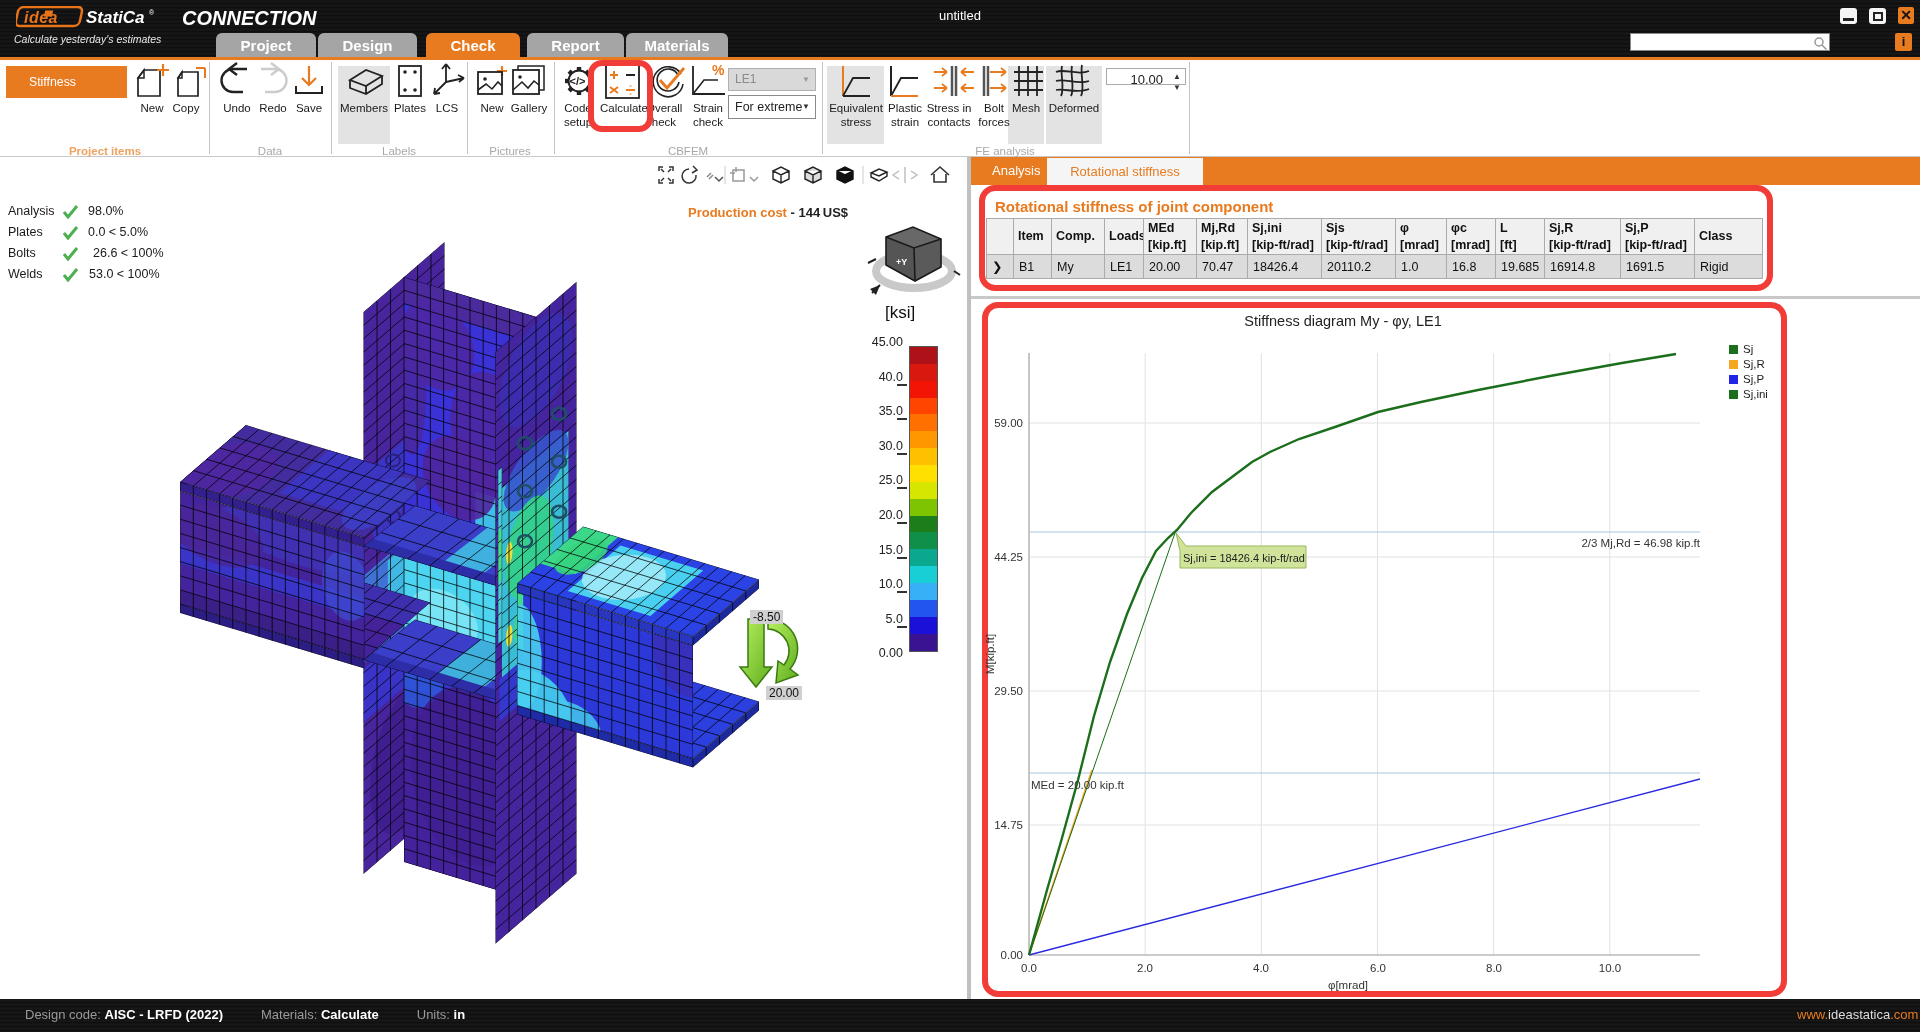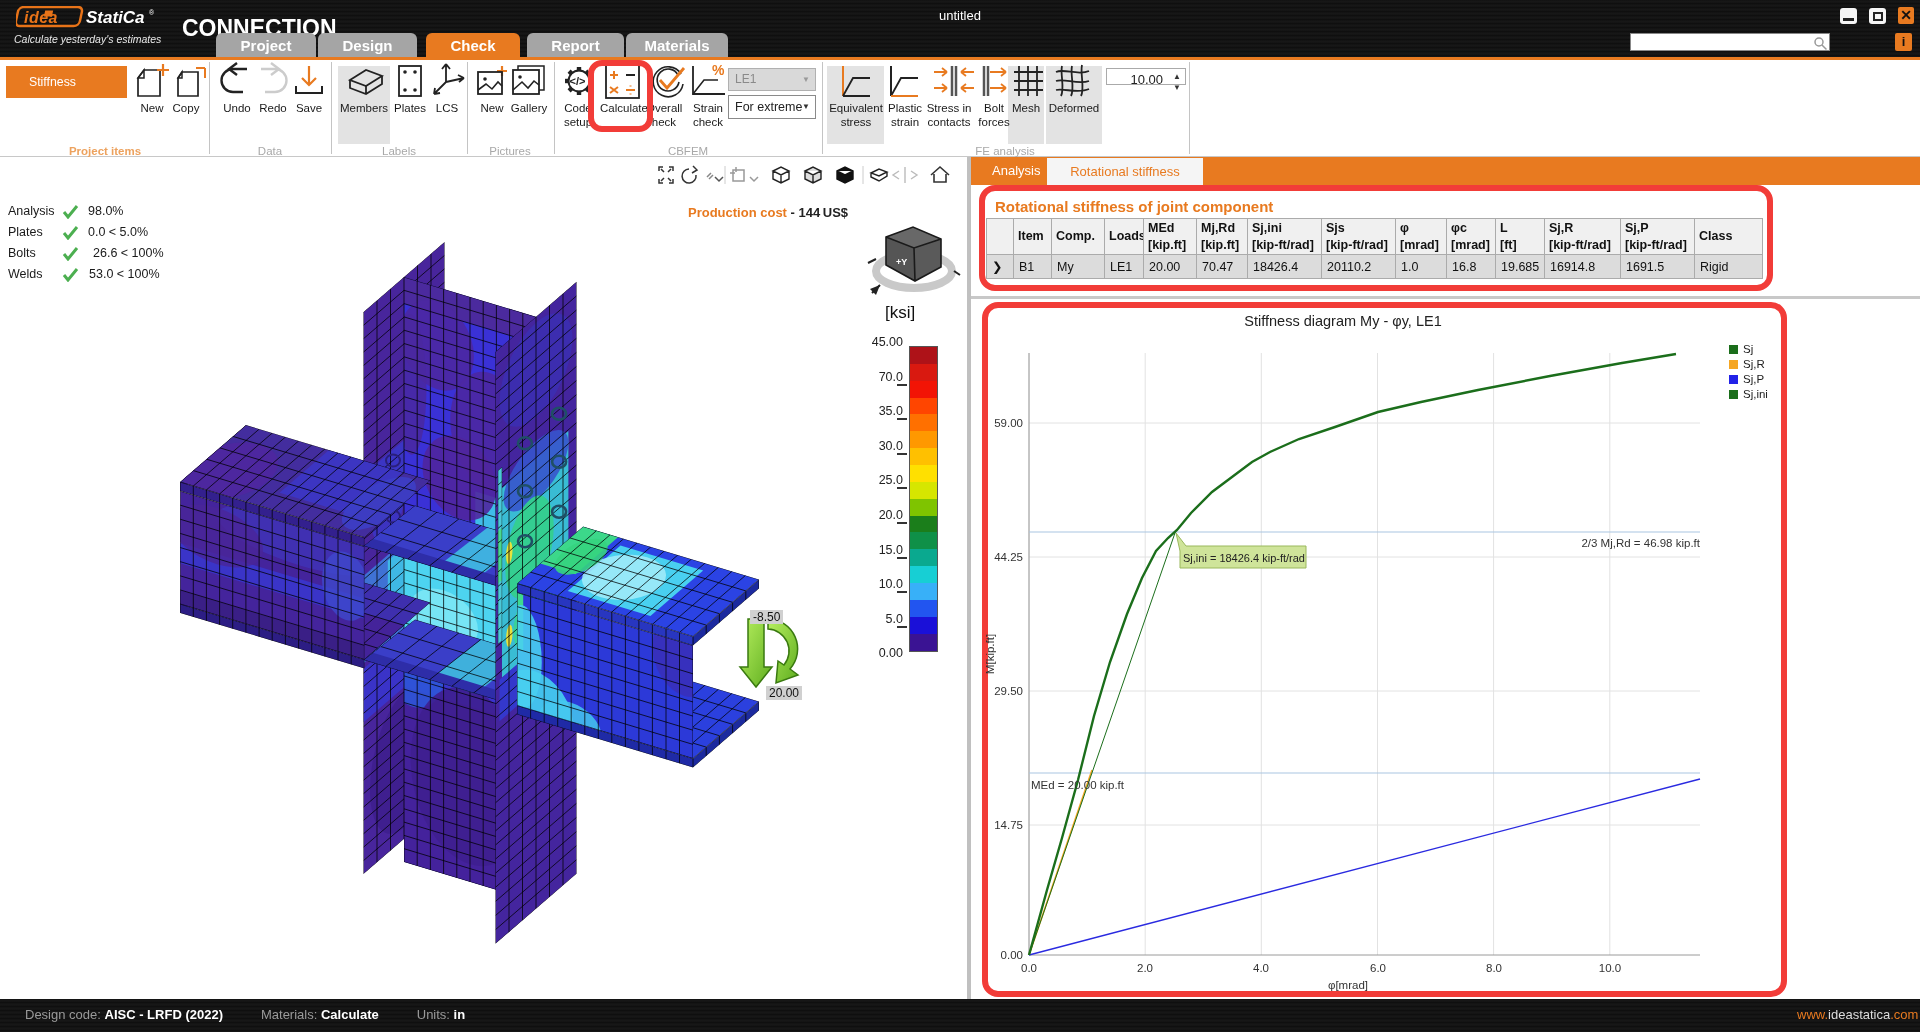--- a/index.html
+++ b/index.html
@@ -25,21 +25,21 @@
 <body>
 <div class="titlebar">
     <svg class="abs" style="left:16px;top:6px" width="150" height="22" viewBox="0 0 150 22">
       <rect x="1" y="1" width="64" height="19" rx="5" fill="none" stroke="#e87318" stroke-width="2.5" transform="skewX(-12)" transform-origin="33 10"></rect>
       <text x="8" y="16.5" font-size="16" font-weight="bold" font-style="italic" fill="#e87318" letter-spacing="0.5">idea</text>
       <rect x="28" y="4.5" width="8" height="6" fill="#e87318" transform="skewX(-12)" transform-origin="33 10"></rect>
       <text x="70" y="17" font-size="17" font-weight="bold" font-style="italic" fill="#fff">StatiCa</text>
       <text x="133" y="9" font-size="7" fill="#fff">®</text>
     </svg>
     <div class="abs" style="left:14px;top:33px;color:#e8e8e8;font-size:10.5px;font-style:italic">Calculate yesterday's estimates</div>
-    <div class="abs" style="left:182px;top:15px;color:#fff;font-size:23px;font-weight:bold;letter-spacing:0px">CONNECTION</div>
+    <div class="abs" style="left:182px;top:7px;color:#fff;font-size:20px;font-weight:bold;font-style:italic;letter-spacing:0px">CONNECTION</div>
     <div class="abs" style="left:860px;top:8px;width:200px;text-align:center;color:#fff;font-size:13px">untitled</div>
     <div class="abs" style="left:1840px;top:8px;width:17px;height:16px;background:#f5f5f5;border-radius:3px">
       <div class="abs" style="left:3px;top:10px;width:11px;height:3px;background:#222"></div>
     </div>
     <div class="abs" style="left:1869px;top:8px;width:17px;height:16px;background:#f5f5f5;border-radius:3px">
       <div class="abs" style="left:3.5px;top:3.5px;width:10px;height:9px;border:2.5px solid #222"></div>
     </div>
     <div class="abs" style="left:1898px;top:7px;width:16px;height:17px;background:#e87a20;border-radius:2px;color:#111;font-weight:bold;font-size:14px;text-align:center;line-height:17px">✕</div>
     <div class="abs" style="left:1630px;top:33px;width:200px;height:18px;background:#fff;border:1px solid #888">
       <svg class="abs" style="left:182px;top:2px" width="15" height="15" viewBox="0 0 15 15">
@@ -493,21 +493,21 @@
       <div style="position:absolute;left:0;top:168.5px;width:27px;height:17.2px;background:#1b7e1b"></div>
       <div style="position:absolute;left:0;top:185.4px;width:27px;height:17.2px;background:#0f9048"></div>
       <div style="position:absolute;left:0;top:202.2px;width:27px;height:17.2px;background:#0aa98f"></div>
       <div style="position:absolute;left:0;top:219.1px;width:27px;height:17.2px;background:#17cfd4"></div>
       <div style="position:absolute;left:0;top:235.9px;width:27px;height:17.2px;background:#38b0f8"></div>
       <div style="position:absolute;left:0;top:252.8px;width:27px;height:17.2px;background:#2255f0"></div>
       <div style="position:absolute;left:0;top:269.6px;width:27px;height:17.2px;background:#1a10d8"></div>
       <div style="position:absolute;left:0;top:286.5px;width:27px;height:17.2px;background:#3a1393"></div>
     </div>
     <div style="position:absolute;left:845px;top:178px;width:58px;text-align:right;font-size:12.5px;color:#222">45.00</div>
-    <div style="position:absolute;left:845px;top:213px;width:58px;text-align:right;font-size:12.5px;color:#222">70.0</div>
+    <div style="position:absolute;left:845px;top:213px;width:58px;text-align:right;font-size:12.5px;color:#222">40.0</div>
     <div style="position:absolute;left:897px;top:227px;width:10px;height:1.5px;background:#333"></div>
     <div style="position:absolute;left:845px;top:247px;width:58px;text-align:right;font-size:12.5px;color:#222">35.0</div>
     <div style="position:absolute;left:897px;top:261px;width:10px;height:1.5px;background:#333"></div>
     <div style="position:absolute;left:845px;top:282px;width:58px;text-align:right;font-size:12.5px;color:#222">30.0</div>
     <div style="position:absolute;left:897px;top:296px;width:10px;height:1.5px;background:#333"></div>
     <div style="position:absolute;left:845px;top:316px;width:58px;text-align:right;font-size:12.5px;color:#222">25.0</div>
     <div style="position:absolute;left:897px;top:330px;width:10px;height:1.5px;background:#333"></div>
     <div style="position:absolute;left:845px;top:351px;width:58px;text-align:right;font-size:12.5px;color:#222">20.0</div>
     <div style="position:absolute;left:897px;top:365px;width:10px;height:1.5px;background:#333"></div>
     <div style="position:absolute;left:845px;top:386px;width:58px;text-align:right;font-size:12.5px;color:#222">15.0</div>

